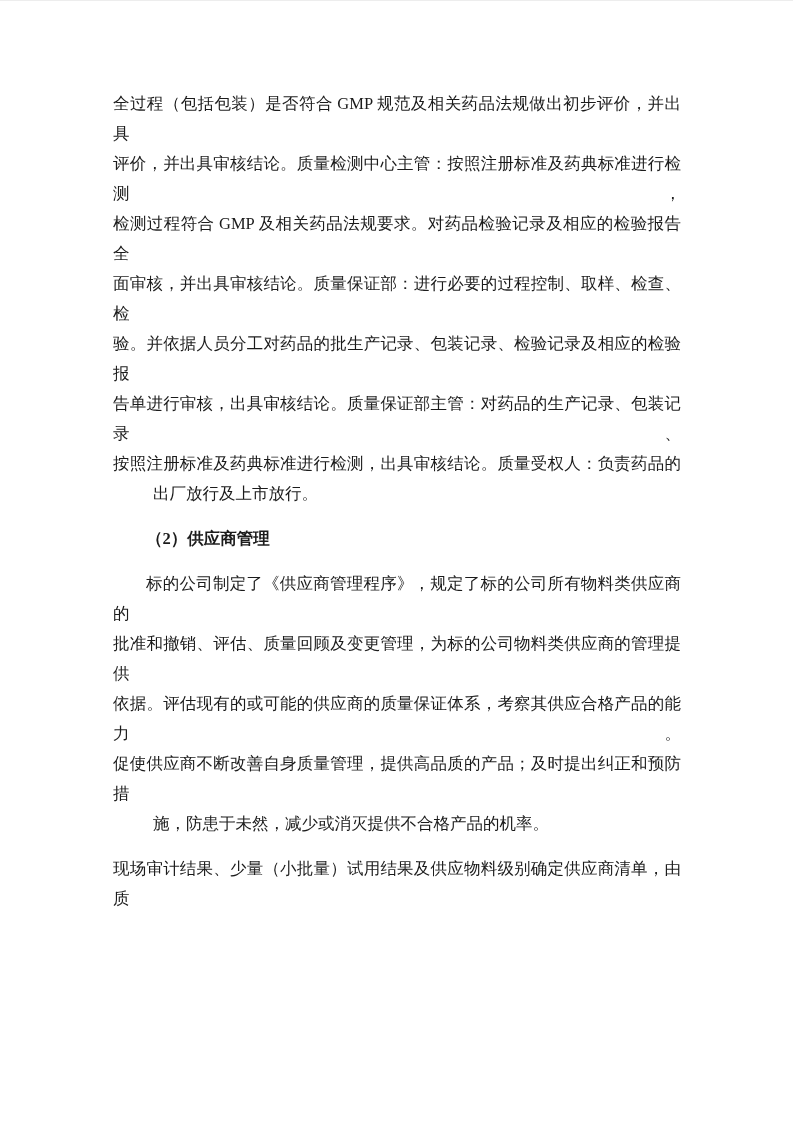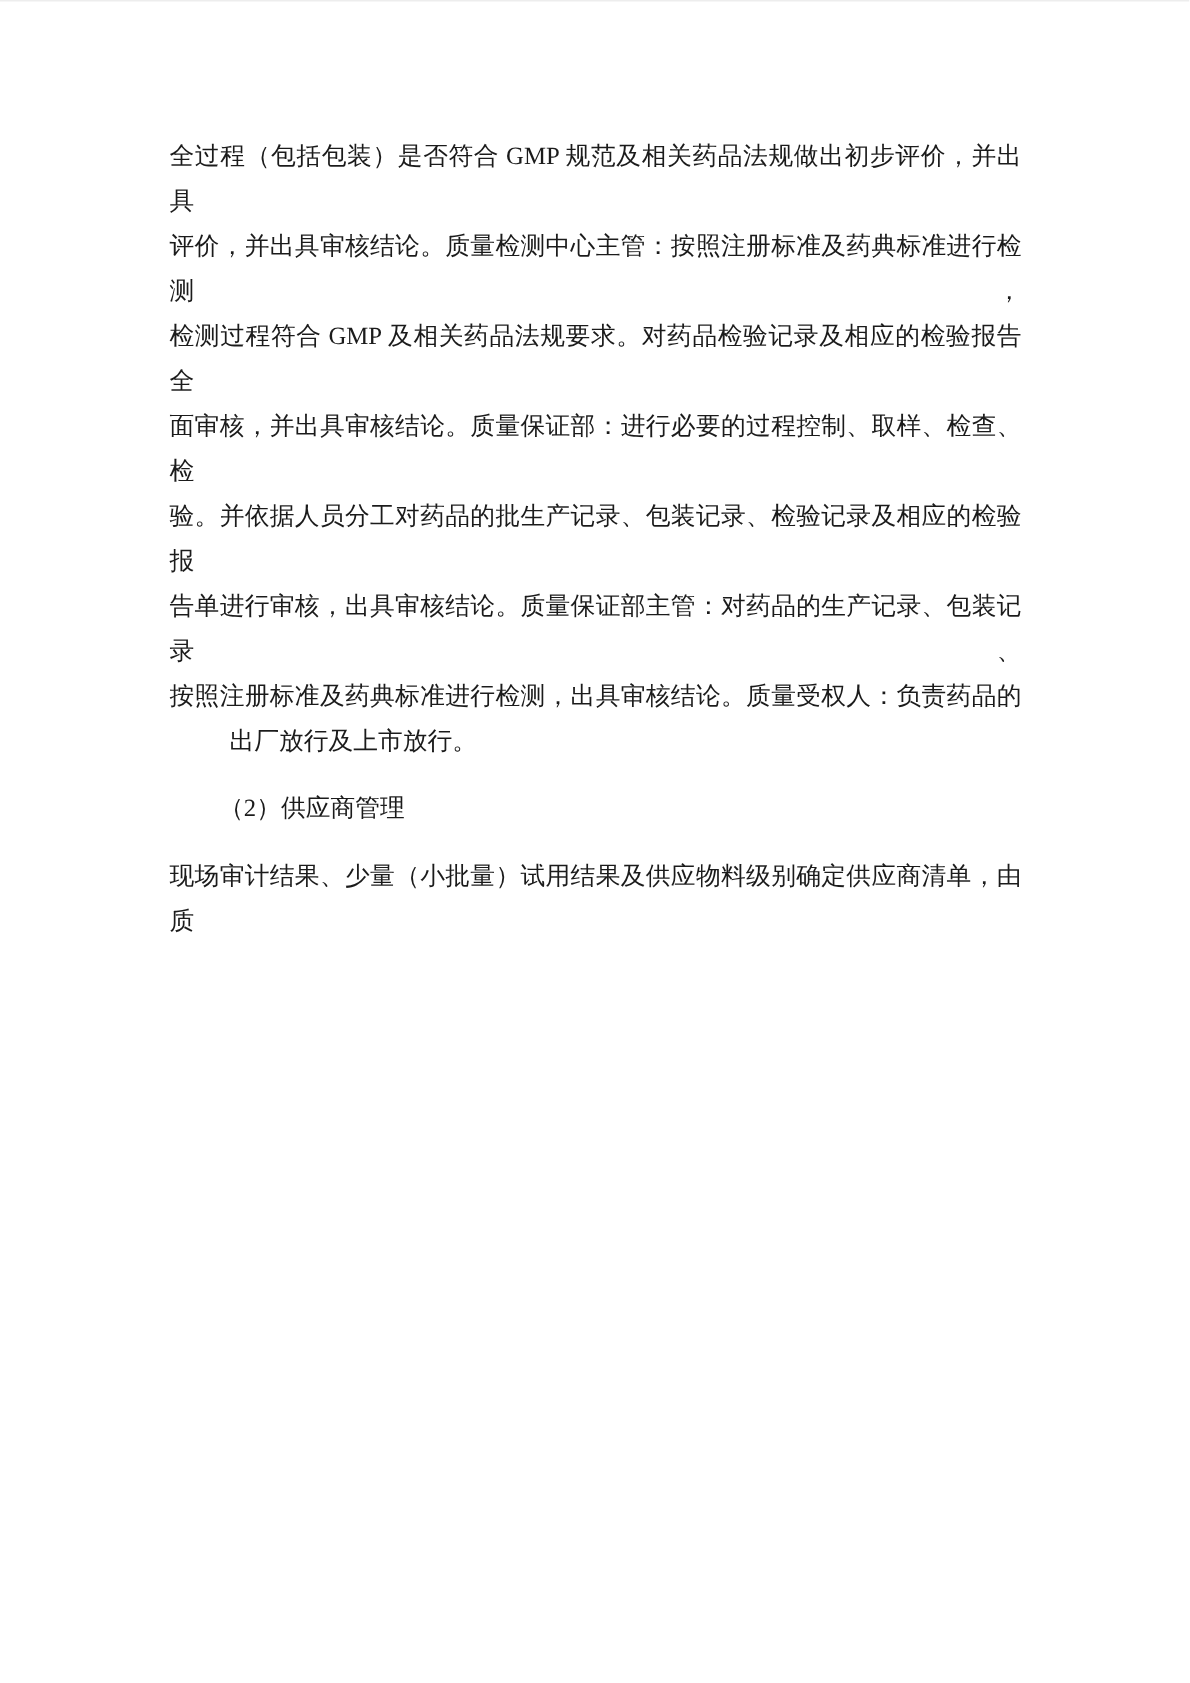--- a/index.html
+++ b/index.html
@@ -26,20 +26,21 @@
     font-size: 16.5px;
     line-height: 30px;
   }
   .block-paragraph {
     margin: 0 0 15px 0;
   }
   .block-heading {
     margin: 5px 0 15px 0;
     text-indent: 2em;
     text-align: left;
+    font-weight: bold;
   }
   .line {
     text-align: justify;
     text-align-last: justify;
     -moz-text-align-last: justify;
     text-justify: inter-character;
   }
   .line.last {
     text-align: left;
     text-align-last: left;
@@ -70,17 +71,24 @@
         <div class="line">评价，并出具审核结论。质量检测中心主管：按照注册标准及药典标准进行检测，</div>
         <div class="line">检测过程符合 GMP 及相关药品法规要求。对药品检验记录及相应的检验报告全</div>
         <div class="line">面审核，并出具审核结论。质量保证部：进行必要的过程控制、取样、检查、检</div>
         <div class="line">验。并依据人员分工对药品的批生产记录、包装记录、检验记录及相应的检验报</div>
         <div class="line">告单进行审核，出具审核结论。质量保证部主管：对药品的生产记录、包装记录、</div>
         <div class="line">按照注册标准及药典标准进行检测，出具审核结论。质量受权人：负责药品的</div>
         <div class="line last">出厂放行及上市放行。</div>
       </div>
       <div class="block-heading">（2）供应商管理</div>
       <div class="block-paragraph">
+        <div class="line indent">标的公司制定了《供应商管理程序》，规定了标的公司所有物料类供应商的</div>
+        <div class="line">批准和撤销、评估、质量回顾及变更管理，为标的公司物料类供应商的管理提供</div>
+        <div class="line">依据。评估现有的或可能的供应商的质量保证体系，考察其供应合格产品的能力。</div>
+        <div class="line">促使供应商不断改善自身质量管理，提供高品质的产品；及时提出纠正和预防措</div>
+        <div class="line last">施，防患于未然，减少或消灭提供不合格产品的机率。</div>
+      </div>
+      <div class="block-paragraph">
         <div class="line">现场审计结果、少量（小批量）试用结果及供应物料级别确定供应商清单，由质</div>
       </div>
     </div>
   <div class="page-number">134</div>
 </div>
 
 </body></html>

